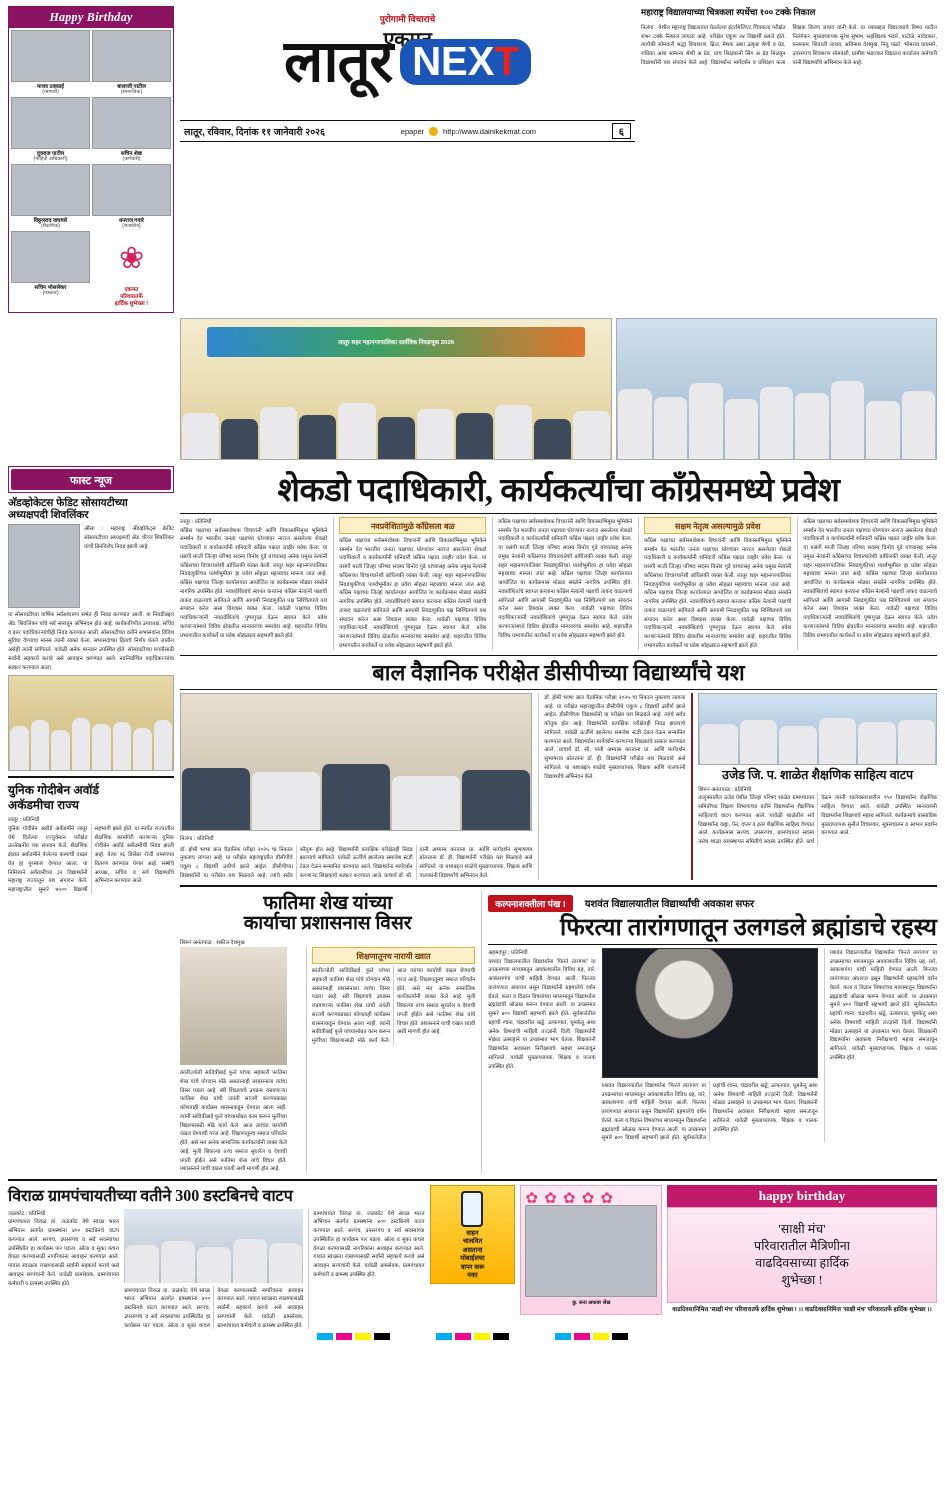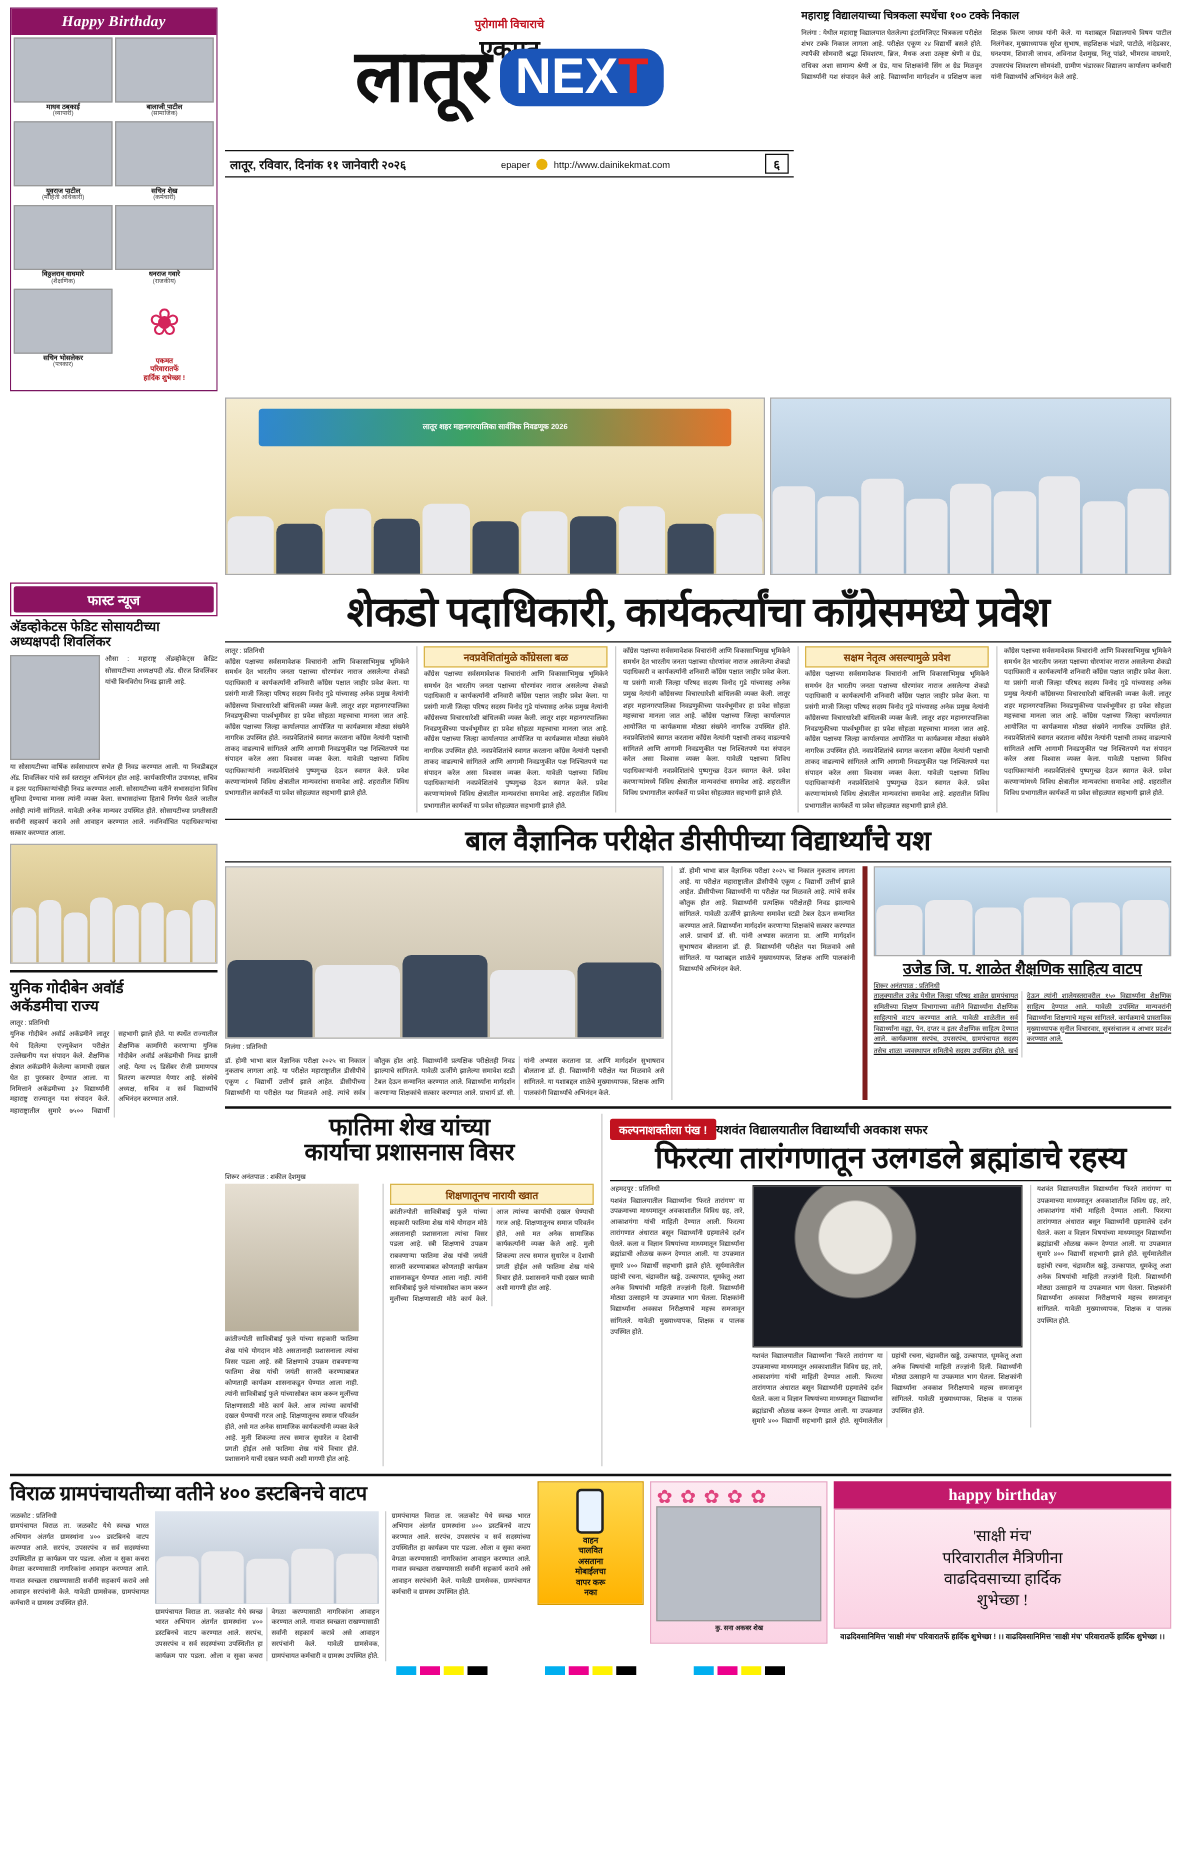--- a/index.html
+++ b/index.html
@@ -115,21 +115,21 @@
   .cols2 { column-count:2; column-gap:7px; column-rule:1px solid #ccc; }
 
   .boxhead {
     background:#fdf0c8; border:1px solid #d8b44a; font-size:8px; font-weight:bold;
     padding:2px 4px; text-align:center; margin-bottom:2px; color:#7a3a00;
   }
   .kicker {
     display:inline-block; background:#c1121f; color:#fff; font-size:9px;
     font-weight:bold; padding:2px 7px; border-radius:2px;
   }
-  .kicker-row { display:flex; align-items:center; gap:0; margin:4px 0 2px; }
+  .kicker-row { display:flex; align-items:center; gap:12px; margin:4px 0 2px; }
   .kicker-sub { font-size:10px; font-weight:bold; }
 
   
   .bottomstrip { display:flex; gap:5px; margin-top:6px; border-top:2px solid #111; padding-top:4px; }
   .bday2-hdr {
     background:#c21a6b; color:#fff; font-weight:bold; font-size:13px;
     text-align:center; padding:3px 0; font-family:"Liberation Serif", serif;
   }
   .flowerbg {
     background:linear-gradient(180deg,#fde9f1,#fbd3e4);
@@ -352,21 +352,21 @@
               </div>
             </div>
             <div style="display:flex; gap:6px; margin-top:3px;">
               <div class="mar" style="flex:1;">निलंगा : प्रतिनिधी</div>
             </div>
             <div class="mar cols3" style="margin-top:2px;">डॉ. होमी भाभा बाल वैज्ञानिक परीक्षा २०२५ चा निकाल नुकताच लागला आहे. या परीक्षेत महाराष्ट्रातील डीसीपीचे एकूण ८ विद्यार्थी उत्तीर्ण झाले आहेत. डीसीपीच्या विद्यार्थ्यांनी या परीक्षेत यश मिळवले आहे. त्यांचे सर्वत्र कौतुक होत आहे. विद्यार्थ्यांनी प्रत्यक्षिक परीक्षेतही निवड झाल्याचे सांगितले. यावेळी ऊर्जीणे झालेल्या समावेश स्टडी टेबल देऊन सन्मानित करण्यात आले. विद्यार्थ्यांना मार्गदर्शन करणाऱ्या शिक्षकांचे सत्कार करण्यात आले. प्राचार्य डॉ. सी. यांनी अभ्यास करताना प्रा. आणि मार्गदर्शन सुभाषराव बोलताना डॉ. ही. विद्यार्थ्यांनी परीक्षेत यश मिळवावे असे सांगितले. या यशाबद्दल शाळेचे मुख्याध्यापक, शिक्षक आणि पालकांनी विद्यार्थ्यांचे अभिनंदन केले.</div>
           </div>
           <div style="flex:.62; border-left:1px solid #ccc; padding-left:5px;">
             <div class="mar">डॉ. होमी भाभा बाल वैज्ञानिक परीक्षा २०२५ चा निकाल नुकताच लागला आहे. या परीक्षेत महाराष्ट्रातील डीसीपीचे एकूण ८ विद्यार्थी उत्तीर्ण झाले आहेत. डीसीपीच्या विद्यार्थ्यांनी या परीक्षेत यश मिळवले आहे. त्यांचे सर्वत्र कौतुक होत आहे. विद्यार्थ्यांनी प्रत्यक्षिक परीक्षेतही निवड झाल्याचे सांगितले. यावेळी ऊर्जीणे झालेल्या समावेश स्टडी टेबल देऊन सन्मानित करण्यात आले. विद्यार्थ्यांना मार्गदर्शन करणाऱ्या शिक्षकांचे सत्कार करण्यात आले. प्राचार्य डॉ. सी. यांनी अभ्यास करताना प्रा. आणि मार्गदर्शन सुभाषराव बोलताना डॉ. ही. विद्यार्थ्यांनी परीक्षेत यश मिळवावे असे सांगितले. या यशाबद्दल शाळेचे मुख्याध्यापक, शिक्षक आणि पालकांनी विद्यार्थ्यांचे अभिनंदन केले.</div>
           </div>
-          <div style="flex:1.05; border-left:4px solid #7f1d1d; padding-left:5px;text-decoration:underline;">
+          <div style="flex:1.05; border-left:2px solid #7f1d1d; padding-left:5px;">
             <div class="photo groupphoto" style="height:72px; background:linear-gradient(180deg,#cfe3f3,#9fb7cd);">
               <div class="silhouettes" style="height:48px">
                 <div class="sil w" style="height:40px"></div>
                   <div class="sil w" style="height:44px"></div>
                 <div class="sil w" style="height:38px"></div>
                   <div class="sil w" style="height:46px"></div>
                 <div class="sil w" style="height:42px"></div>
                   <div class="sil w" style="height:44px"></div>
               </div>
             </div>
@@ -395,21 +395,21 @@
               <div class="mar cols2">क्रांतीज्योती सावित्रीबाई फुले यांच्या सहकारी फातिमा शेख यांचे योगदान मोठे असतानाही प्रशासनाला त्यांचा विसर पडला आहे. स्त्री शिक्षणाचे उपक्रम राबवणाऱ्या फातिमा शेख यांची जयंती साजरी करण्याबाबत कोणताही कार्यक्रम शासनाकडून घेण्यात आला नाही. त्यांनी सावित्रीबाई फुले यांच्यासोबत काम करून मुलींच्या शिक्षणासाठी मोठे कार्य केले. आज त्यांच्या कार्याची दखल घेण्याची गरज आहे. शिक्षणातूनच समाज परिवर्तन होते, असे मत अनेक सामाजिक कार्यकर्त्यांनी व्यक्त केले आहे. मुली शिकल्या तरच समाज सुधारेल व देशाची प्रगती होईल असे फातिमा शेख यांचे विचार होते. प्रशासनाने याची दखल घ्यावी अशी मागणी होत आहे.</div>
             </div>
           </div>
         </div>
 
         <div style="flex:1.9; border-left:1px solid #ccc; padding-left:6px;">
           <div class="kicker-row">
             <span class="kicker">कल्पनाशक्तीला पंख !</span>
             <span class="kicker-sub">यशवंत विद्यालयातील विद्यार्थ्यांची अवकाश सफर</span>
           </div>
-          <div class="art-title" style="font-size:24px;">फिरत्या तारांगणातून उलगडले ब्रह्मांडाचे रहस्य</div>
+          <div class="art-title" style="font-size:24px;text-align:right;">फिरत्या तारांगणातून उलगडले ब्रह्मांडाचे रहस्य</div>
           <div style="display:flex; gap:6px; border-top:1px solid #111; padding-top:3px;">
             <div style="flex:.72;">
               <div class="mar">अहमदपूर : प्रतिनिधी</div>
               <div class="mar">यशवंत विद्यालयातील विद्यार्थ्यांना 'फिरते तारांगण' या उपक्रमाच्या माध्यमातून अवकाशातील विविध ग्रह, तारे, आकाशगंगा यांची माहिती देण्यात आली. फिरत्या तारांगणात अंधारात बसून विद्यार्थ्यांनी ग्रहमालेचे दर्शन घेतले. कला व विज्ञान विषयांच्या माध्यमातून विद्यार्थ्यांना ब्रह्मांडाची ओळख करून देण्यात आली. या उपक्रमात सुमारे ४०० विद्यार्थी सहभागी झाले होते. सूर्यमालेतील ग्रहांची रचना, चंद्रावरील खड्डे, उल्कापात, धूमकेतू अशा अनेक विषयांची माहिती तज्ज्ञांनी दिली. विद्यार्थ्यांनी मोठ्या उत्साहाने या उपक्रमात भाग घेतला. शिक्षकांनी विद्यार्थ्यांना अवकाश निरीक्षणाचे महत्त्व समजावून सांगितले. यावेळी मुख्याध्यापक, शिक्षक व पालक उपस्थित होते.</div>
             </div>
             <div style="flex:1.45;">
               <div class="photo moonphoto" style="height:130px;"></div>
               <div class="mar cols2" style="margin-top:3px;">यशवंत विद्यालयातील विद्यार्थ्यांना 'फिरते तारांगण' या उपक्रमाच्या माध्यमातून अवकाशातील विविध ग्रह, तारे, आकाशगंगा यांची माहिती देण्यात आली. फिरत्या तारांगणात अंधारात बसून विद्यार्थ्यांनी ग्रहमालेचे दर्शन घेतले. कला व विज्ञान विषयांच्या माध्यमातून विद्यार्थ्यांना ब्रह्मांडाची ओळख करून देण्यात आली. या उपक्रमात सुमारे ४०० विद्यार्थी सहभागी झाले होते. सूर्यमालेतील ग्रहांची रचना, चंद्रावरील खड्डे, उल्कापात, धूमकेतू अशा अनेक विषयांची माहिती तज्ज्ञांनी दिली. विद्यार्थ्यांनी मोठ्या उत्साहाने या उपक्रमात भाग घेतला. शिक्षकांनी विद्यार्थ्यांना अवकाश निरीक्षणाचे महत्त्व समजावून सांगितले. यावेळी मुख्याध्यापक, शिक्षक व पालक उपस्थित होते.</div>
             </div>
             <div style="flex:.72; border-left:1px solid #ccc; padding-left:5px;">
@@ -418,21 +418,21 @@
           </div>
         </div>
       </div>
 
     </div>
   </div>
 
   <div class="bottomstrip">
 
     <div style="flex:1.55;">
-      <div class="art-title sm" style="font-size:16px; text-align:left;">विराळ ग्रामपंचायतीच्या वतीने ४०० डस्टबिनचे वाटप</div>
+      <div class="art-title sm" style="font-size:16px; text-align:left;">विराळ ग्रामपंचायतीच्या वतीने 300 डस्टबिनचे वाटप</div>
       <div style="display:flex; gap:5px;">
         <div style="flex:.62;">
           <div class="mar">जळकोट : प्रतिनिधी</div>
           <div class="mar">ग्रामपंचायत विराळ ता. जळकोट येथे स्वच्छ भारत अभियान अंतर्गत ग्रामस्थांना ४०० डस्टबिनचे वाटप करण्यात आले. सरपंच, उपसरपंच व सर्व सदस्यांच्या उपस्थितीत हा कार्यक्रम पार पडला. ओला व सुका कचरा वेगळा करण्यासाठी नागरिकांना आवाहन करण्यात आले. गावात स्वच्छता राखण्यासाठी सर्वांनी सहकार्य करावे असे आवाहन सरपंचांनी केले. यावेळी ग्रामसेवक, ग्रामपंचायत कर्मचारी व ग्रामस्थ उपस्थित होते.</div>
         </div>
         <div style="flex:1;">
           <div class="photo" style="height:74px; background:linear-gradient(180deg,#dfe6ef,#b4bfcd);">
             <div class="silhouettes" style="height:46px">
               <div class="sil w" style="height:38px"></div>
                 <div class="sil w" style="height:42px"></div>

